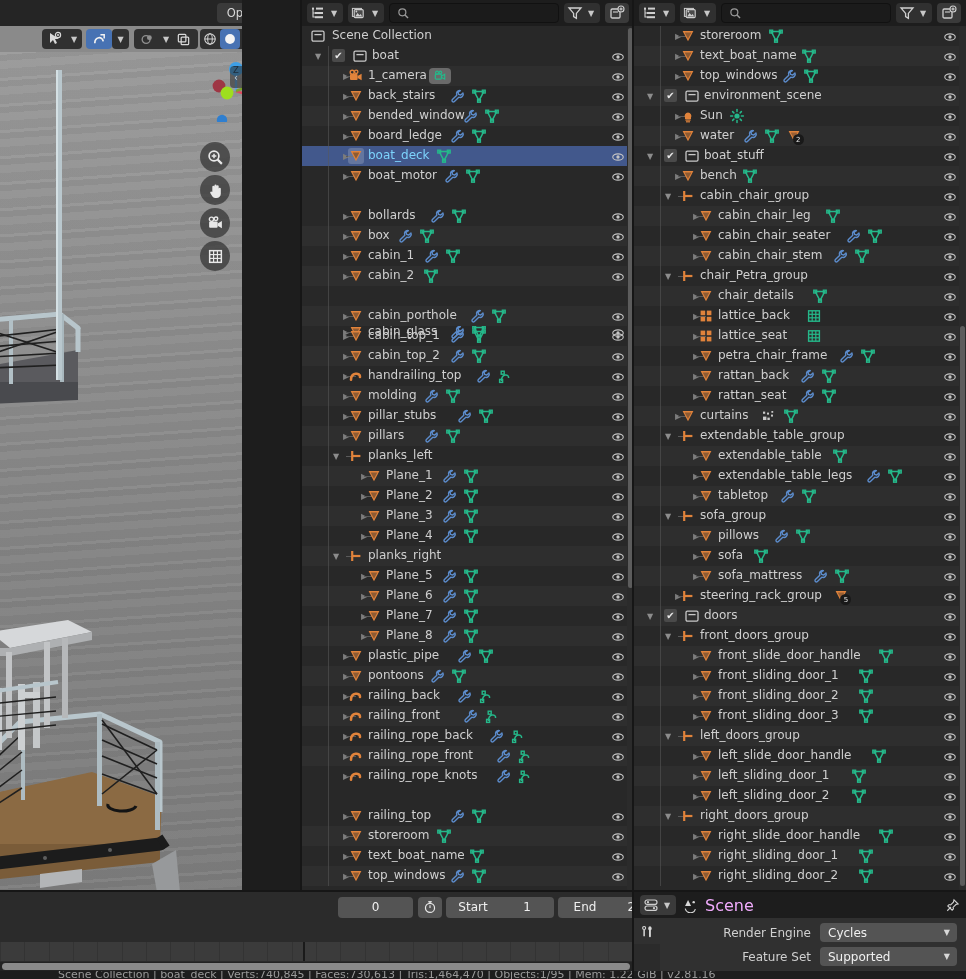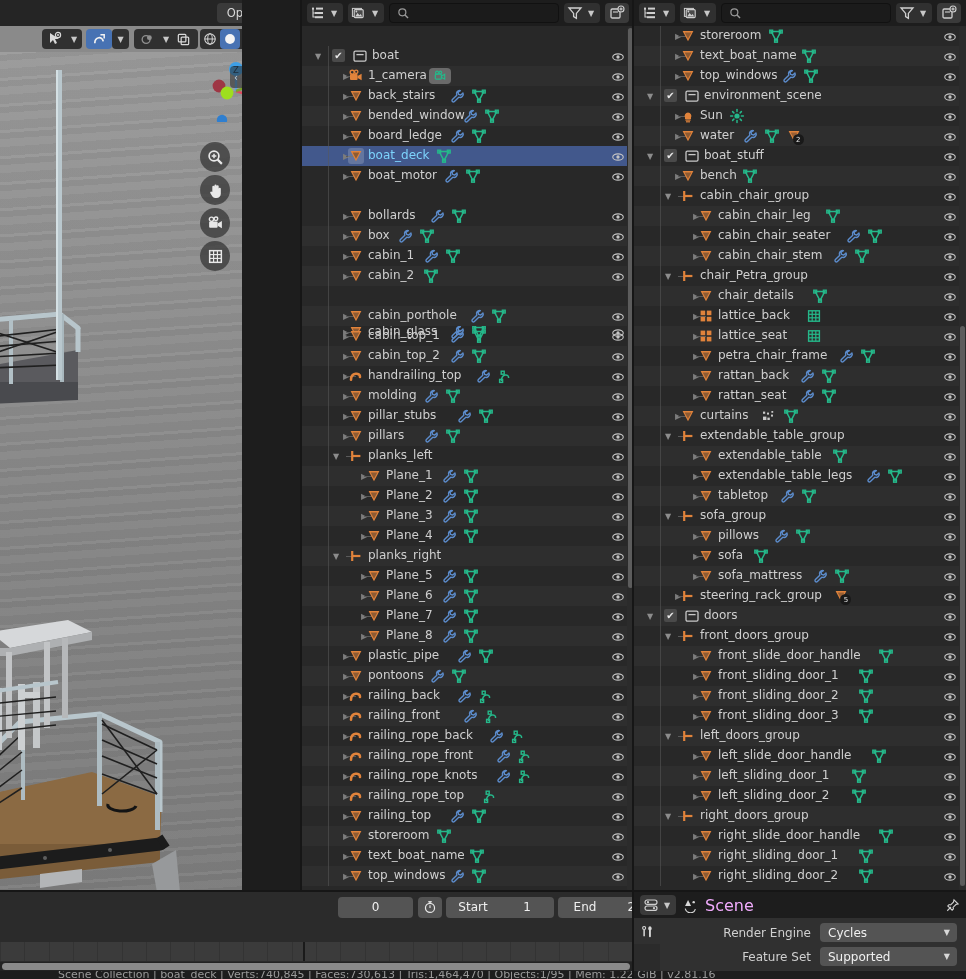--- a/index.html
+++ b/index.html
@@ -398,20 +398,29 @@
       <svg width="16" height="16" viewBox="0 0 16 16">
           <rect x="2" y="4" width="9" height="9" rx="1.2" fill="none" stroke="#cfcfcf" stroke-width="1.3"></rect>
           <line x1="4" y1="7" x2="9" y2="7" stroke="#cfcfcf" stroke-width="1.1"></line>
           <circle cx="12" cy="4" r="3" fill="#3a3a3a" stroke="#cfcfcf" stroke-width="1.1"></circle>
           <line x1="12" y1="2.4" x2="12" y2="5.6" stroke="#cfcfcf" stroke-width="1.2"></line>
           <line x1="10.4" y1="4" x2="13.6" y2="4" stroke="#cfcfcf" stroke-width="1.2"></line>
         </svg>
     </div>
   </div>
   <div class="ol-rows" id="left-rows">
+      <div class="row" style="top: 0px;">
+        <div class="icn" style="left:8px">
+          <svg width="16" height="16" viewBox="0 0 16 16" style="display:block">
+            <rect x="2" y="3.2" width="12" height="10" rx="1.4" fill="none" stroke="#c8c8c8" stroke-width="1.3"></rect>
+            <line x1="4.4" y1="6.6" x2="11.6" y2="6.6" stroke="#c8c8c8" stroke-width="1.3"></line>
+          </svg>
+        </div>
+        <span class="row-name" style="position:absolute;left:30px;top:2px">Scene Collection</span>
+      </div>
       <div class="row" style="top: 20px;">
         <div class="disc" style="left:10px">▼</div>
         <div class="chk" style="left:30px">✔</div>
         <div class="icn" style="left:50px">
           <svg width="16" height="16" viewBox="0 0 16 16" style="display:block">
             <rect x="2" y="3.2" width="12" height="10" rx="1.4" fill="none" stroke="#c8c8c8" stroke-width="1.3"></rect>
             <line x1="4.4" y1="6.6" x2="11.6" y2="6.6" stroke="#c8c8c8" stroke-width="1.3"></line>
           </svg>
         </div>
         <span class="row-name" style="position:absolute;left:70px;top:2px">boat</span>
@@ -1403,43 +1412,20 @@
             <path d="M3 11.8 C3 4.4, 12.4 4.2, 12 9" stroke="#e1833b" stroke-width="2.6" fill="none" stroke-linecap="round"></path>
           </svg>
         </div>
         <span class="row-name" style="position:absolute;left:66px;top:2px">railing_rope_knots</span>
         <div class="icn" style="left:192.89999999999998px">
           <svg width="16" height="16" viewBox="0 0 16 16" style="display:block">
             <path d="M11.4 2.6 a3.2 3.2 0 0 0 -3.6 4.6 L3.4 11.6 a1.4 1.4 0 0 0 2 2 L9.8 9.2 a3.2 3.2 0 0 0 4.2 -4.2 L11.8 7 L9.6 6.4 L9 4.2 Z" fill="none" stroke="#5c8ccc" stroke-width="1.4" stroke-linejoin="round"></path>
           </svg>
         </div>
         <div class="icn" style="left:214.89999999999998px">
-          <svg width="16" height="16" viewBox="0 0 16 16" style="display:block">
-            <path d="M4.4 13 C4.4 5.6, 12 5.4, 11.6 10" stroke="#25b88a" stroke-width="1.5" fill="none"></path>
-            <rect x="2.6" y="11.4" width="3" height="3" fill="none" stroke="#25b88a" stroke-width="1.4"></rect>
-            <rect x="4.2" y="3.2" width="3" height="3" fill="none" stroke="#25b88a" stroke-width="1.4"></rect>
-          </svg>
-        </div>
-        <div class="eye">
-          <svg width="14" height="16" viewBox="0 0 16 16" style="display:block">
-            <ellipse cx="8" cy="8" rx="6" ry="3.6" fill="none" stroke="#c4c4c4" stroke-width="1.3"></ellipse>
-            <circle cx="8" cy="8" r="1.9" fill="#c4c4c4"></circle>
-          </svg>
-        </div>
-      </div>
-      <div class="row alt" style="top: 760px;">
-        <div class="disc" style="left:38px;color:#7c7c7c">▶</div>
-        <div class="treeline" style="left:44px;top:10px;width:10px;height:1px"></div>
-        <div class="icn" style="left:46px">
-          <svg width="16" height="16" viewBox="0 0 16 16" style="display:block">
-            <path d="M3 11.8 C3 4.4, 12.4 4.2, 12 9" stroke="#e1833b" stroke-width="2.6" fill="none" stroke-linecap="round"></path>
-          </svg>
-        </div>
-        <span class="row-name" style="position:absolute;left:66px;top:2px">railing_rope_top</span>
-        <div class="icn" style="left:179.8px">
           <svg width="16" height="16" viewBox="0 0 16 16" style="display:block">
             <path d="M4.4 13 C4.4 5.6, 12 5.4, 11.6 10" stroke="#25b88a" stroke-width="1.5" fill="none"></path>
             <rect x="2.6" y="11.4" width="3" height="3" fill="none" stroke="#25b88a" stroke-width="1.4"></rect>
             <rect x="4.2" y="3.2" width="3" height="3" fill="none" stroke="#25b88a" stroke-width="1.4"></rect>
           </svg>
         </div>
         <div class="eye">
           <svg width="14" height="16" viewBox="0 0 16 16" style="display:block">
             <ellipse cx="8" cy="8" rx="6" ry="3.6" fill="none" stroke="#c4c4c4" stroke-width="1.3"></ellipse>
             <circle cx="8" cy="8" r="1.9" fill="#c4c4c4"></circle>

